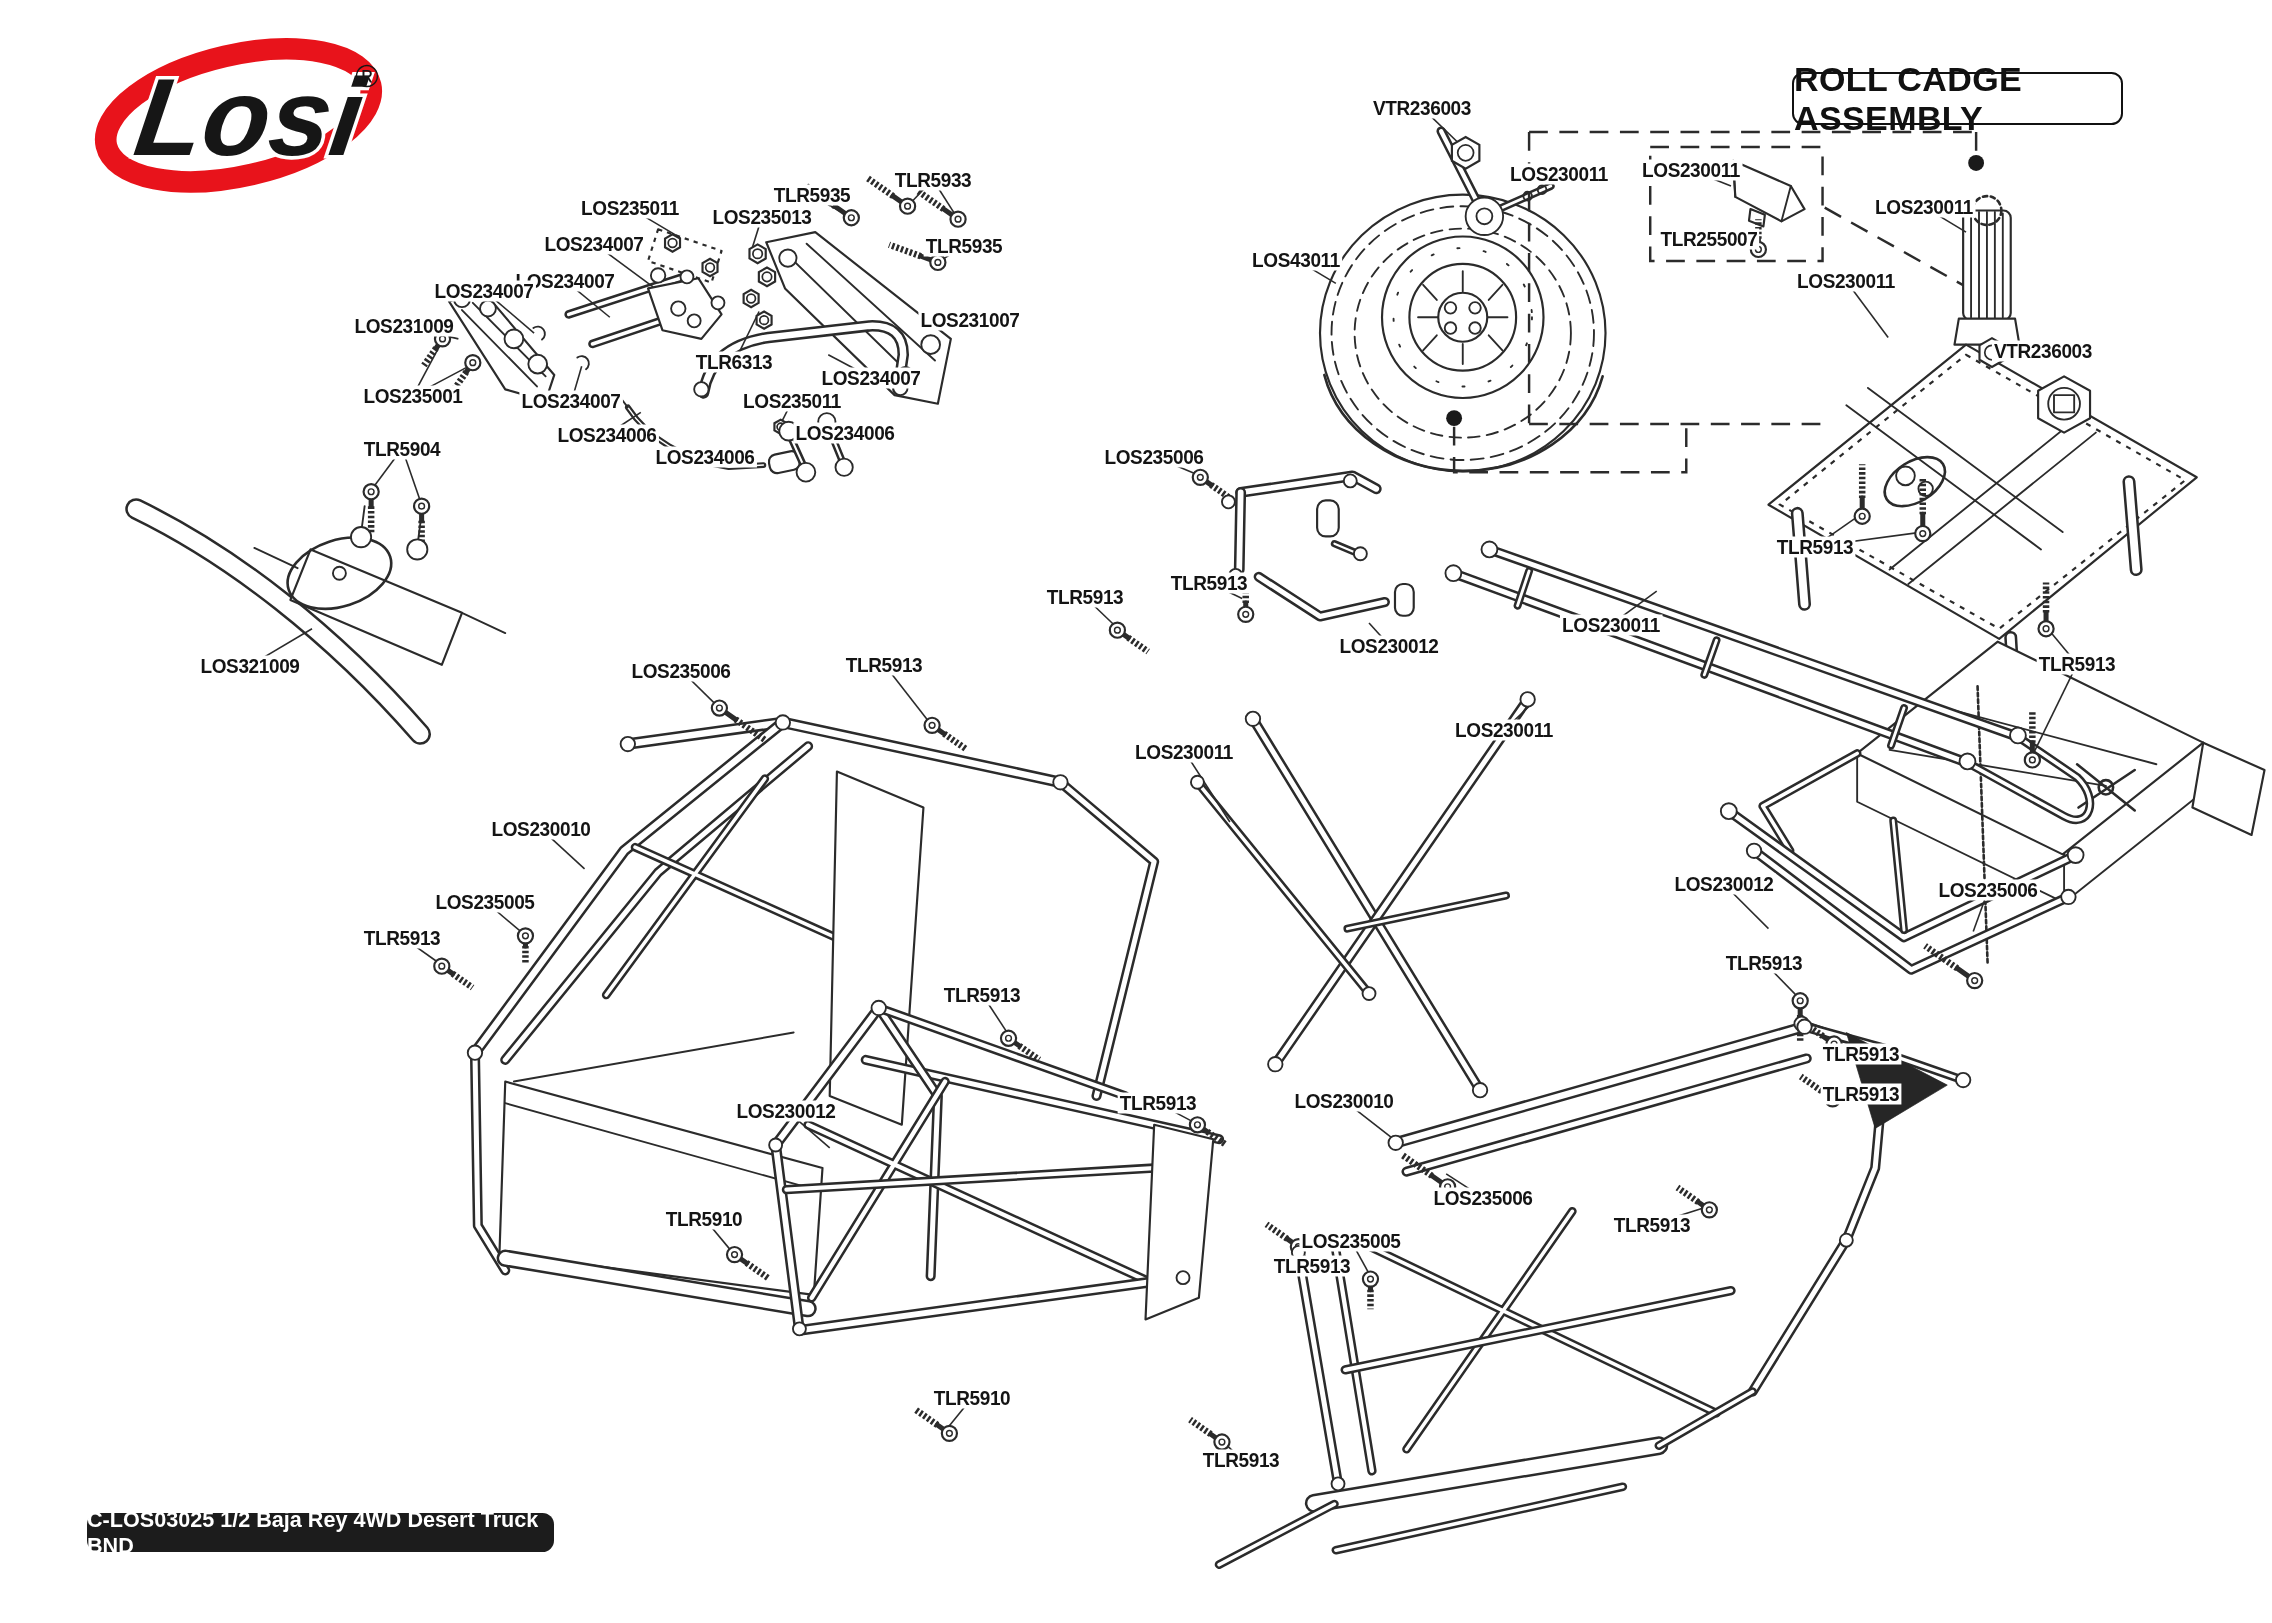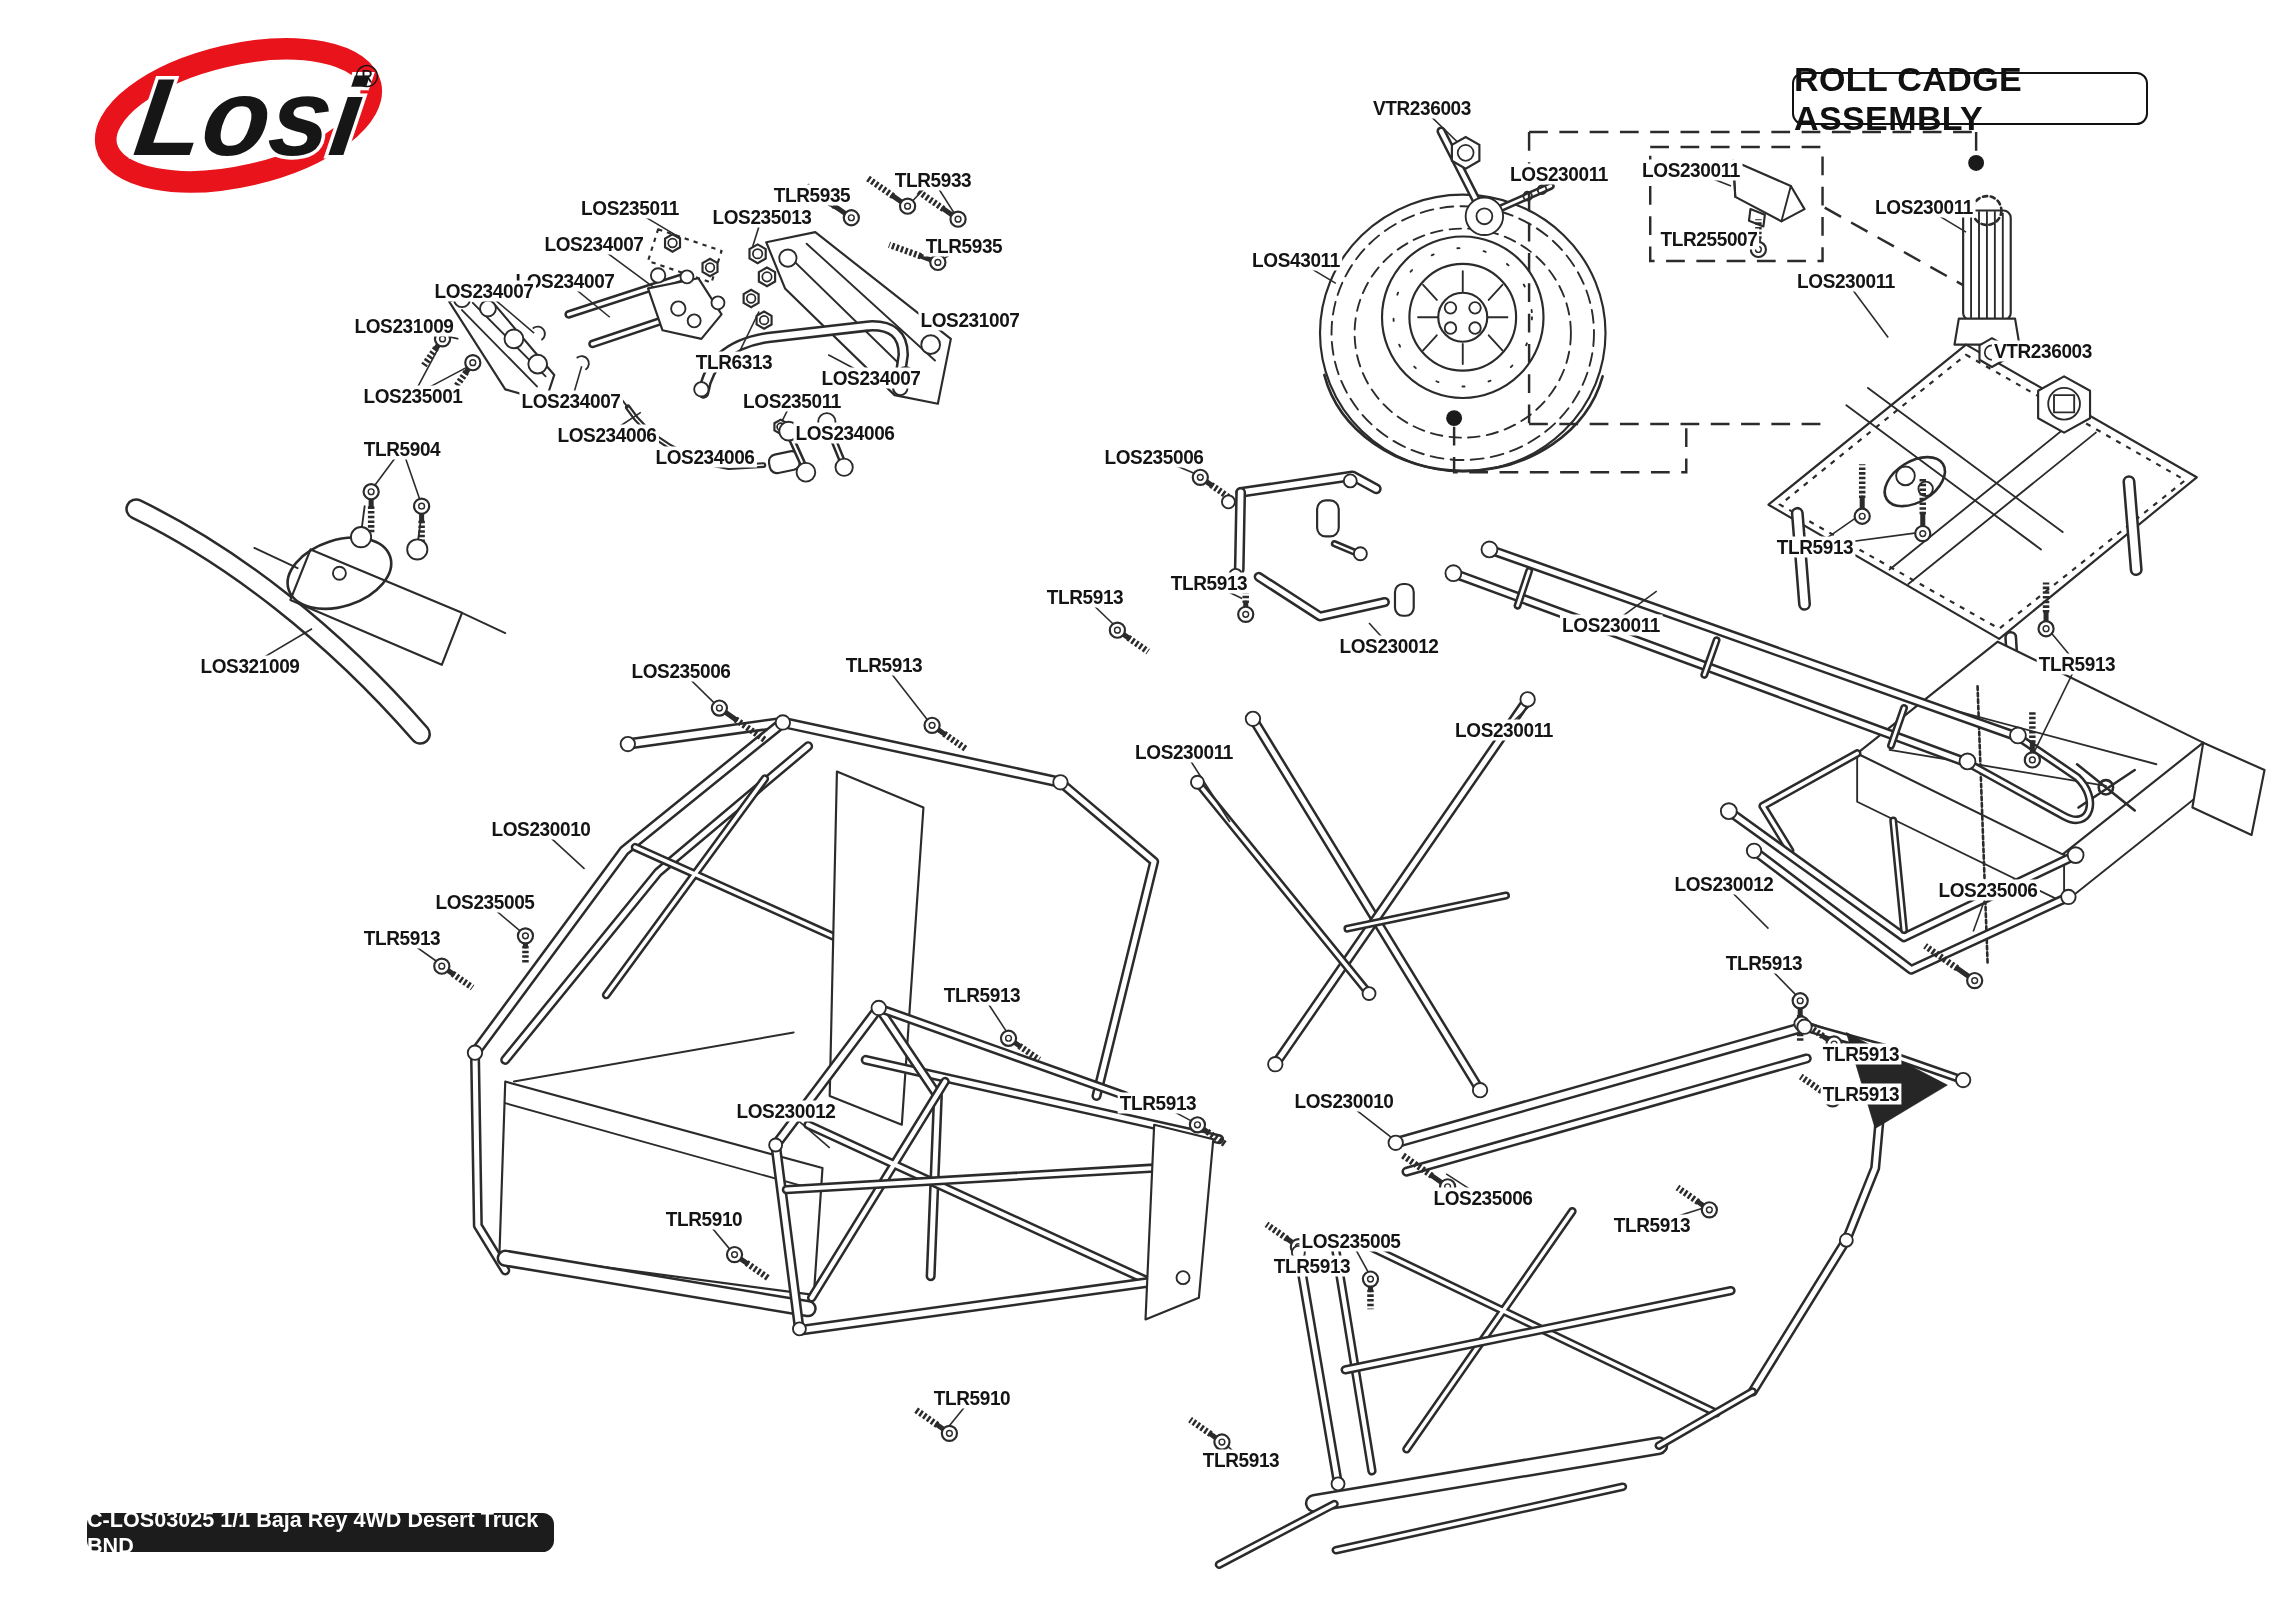--- a/index.html
+++ b/index.html
@@ -12,21 +12,21 @@
   .panel{fill:#ffffff;stroke:#2b2b2b;stroke-width:3;stroke-linejoin:round;}
   .dark{fill:#262626;stroke:#262626;}
   .tube{fill:none;stroke:#2b2b2b;stroke-linecap:round;stroke-linejoin:round;}
   .tube-core{fill:none;stroke:#ffffff;stroke-linecap:round;stroke-linejoin:round;}
   .dash{fill:none;stroke:#2b2b2b;stroke-width:3.4;stroke-dasharray:26 16;}
   .dotted{fill:none;stroke:#2b2b2b;stroke-width:3;stroke-dasharray:7 9;}
   .leader{stroke:#2b2b2b;stroke-width:2.2;}
   .plabel{position:absolute;transform:translate(-50%,-50%) scale(.95,1);white-space:nowrap;
           font-size:20px;font-weight:600;letter-spacing:-0.4px;color:#141414;background:#fff;
           padding:0 2.2px;line-height:1.05;}
-  #title-box{position:absolute;left:1792px;top:72px;width:356px;height:53px;border:2.9px solid #111;
+  #title-box{position:absolute;left:1792px;top:72px;width:331px;height:53px;border:2.9px solid #111;
              border-radius:11.5px;display:flex;align-items:center;justify-content:center;box-sizing:border-box;
              font-size:34px;font-weight:800;letter-spacing:0.4px;color:#111;background:#fff;}
   #footer-box{position:absolute;left:87px;top:1513px;width:467px;height:39px;background:#1c1c1c;
               border-radius:11.5px;display:flex;align-items:center;justify-content:center;
               font-size:21.6px;font-weight:700;color:#fff;}
 </style>
 </head>
 <body>
 
 <div id="page">
@@ -594,16 +594,16 @@
       <div class="plabel" style="left: 1312px; top: 1266px;">TLR5913</div>
       <div class="plabel" style="left: 1241px; top: 1460px;">TLR5913</div>
       <div class="plabel" style="left: 1861px; top: 1054px;">TLR5913</div>
       <div class="plabel" style="left: 1861px; top: 1094px;">TLR5913</div>
       <div class="plabel" style="left: 1724px; top: 884px;">LOS230012</div>
       <div class="plabel" style="left: 1988px; top: 890px;">LOS235006</div>
       <div class="plabel" style="left: 1764px; top: 963px;">TLR5913</div>
     </div>
 
   <div id="footer-box">
-    <span>C-LOS03025 1/1 Baja Rey 4WD Desert Truck BND</span>
+    <span>C-LOS03025 1/2 Baja Rey 4WD Desert Truck BND</span>
   </div>
 </div>
 
 
 </body></html>

